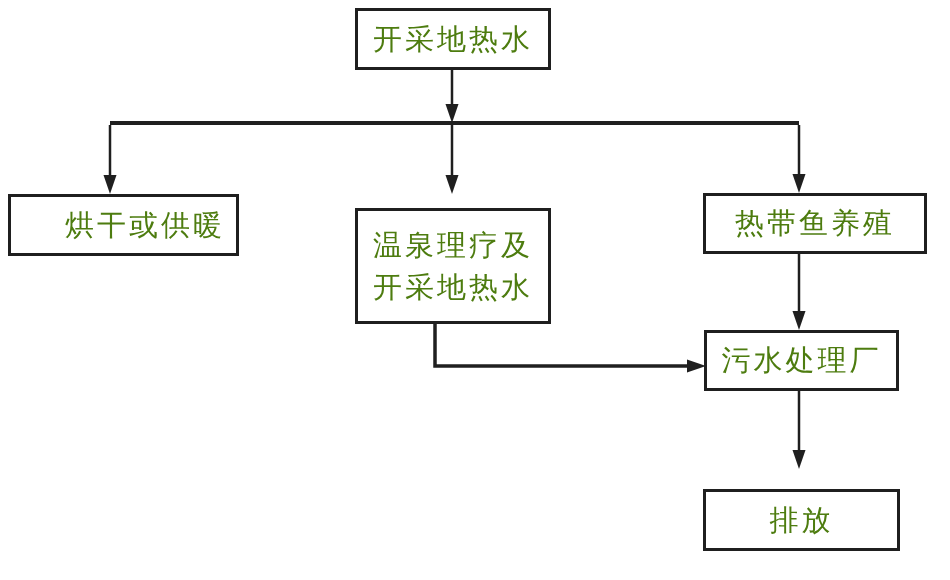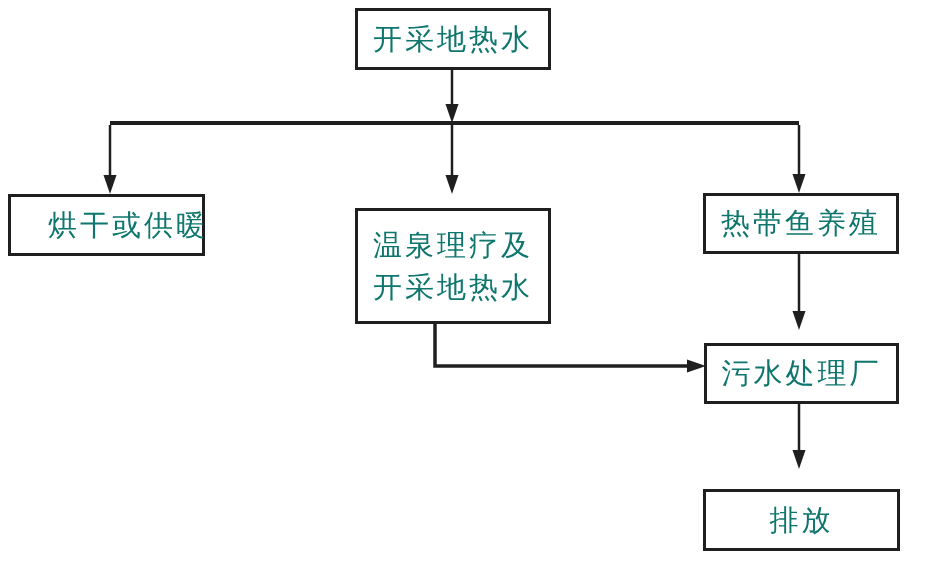--- a/index.html
+++ b/index.html
@@ -25,32 +25,32 @@
   }
   .node {
     position: absolute;
     box-sizing: border-box;
     background: #ffffff;
     border: 3px solid #1f1f1f;
     display: flex;
     flex-direction: column;
     align-items: center;
     justify-content: center;
-    color: #0f766e;
+    color: #4d7c0f;
     font-size: 29px;
     letter-spacing: 3px;
     line-height: 1.45;
     text-align: center;
     white-space: nowrap;
   }
   .node-source    { left: 355px; top: 8px;   width: 196px; height: 62px; }
-  .node-drying    { left: 8px;   top: 194px; width: 197px; height: 62px; padding-left: 43px; }
+  .node-drying    { left: 8px;   top: 194px; width: 231px; height: 62px; padding-left: 43px; }
   .node-spa       { left: 355px; top: 208px; width: 196px; height: 116px; }
-  .node-fish      { left: 703px; top: 193px; width: 196px; height: 61px; }
-  .node-sewage    { left: 704px; top: 330px; width: 195px; height: 61px; margin-top: 13px; }
+  .node-fish      { left: 703px; top: 193px; width: 224px; height: 61px; }
+  .node-sewage    { left: 704px; top: 330px; width: 195px; height: 61px; }
   .node-discharge { left: 703px; top: 469px; width: 197px; height: 62px; margin-top: 20px; }
 </style>
 </head>
 <body>
 
 <div class="canvas">
 
   <svg class="connector-layer" viewBox="0 0 950 580" xmlns="http://www.w3.org/2000/svg">
     <g stroke="#1f1f1f" fill="none">
 

